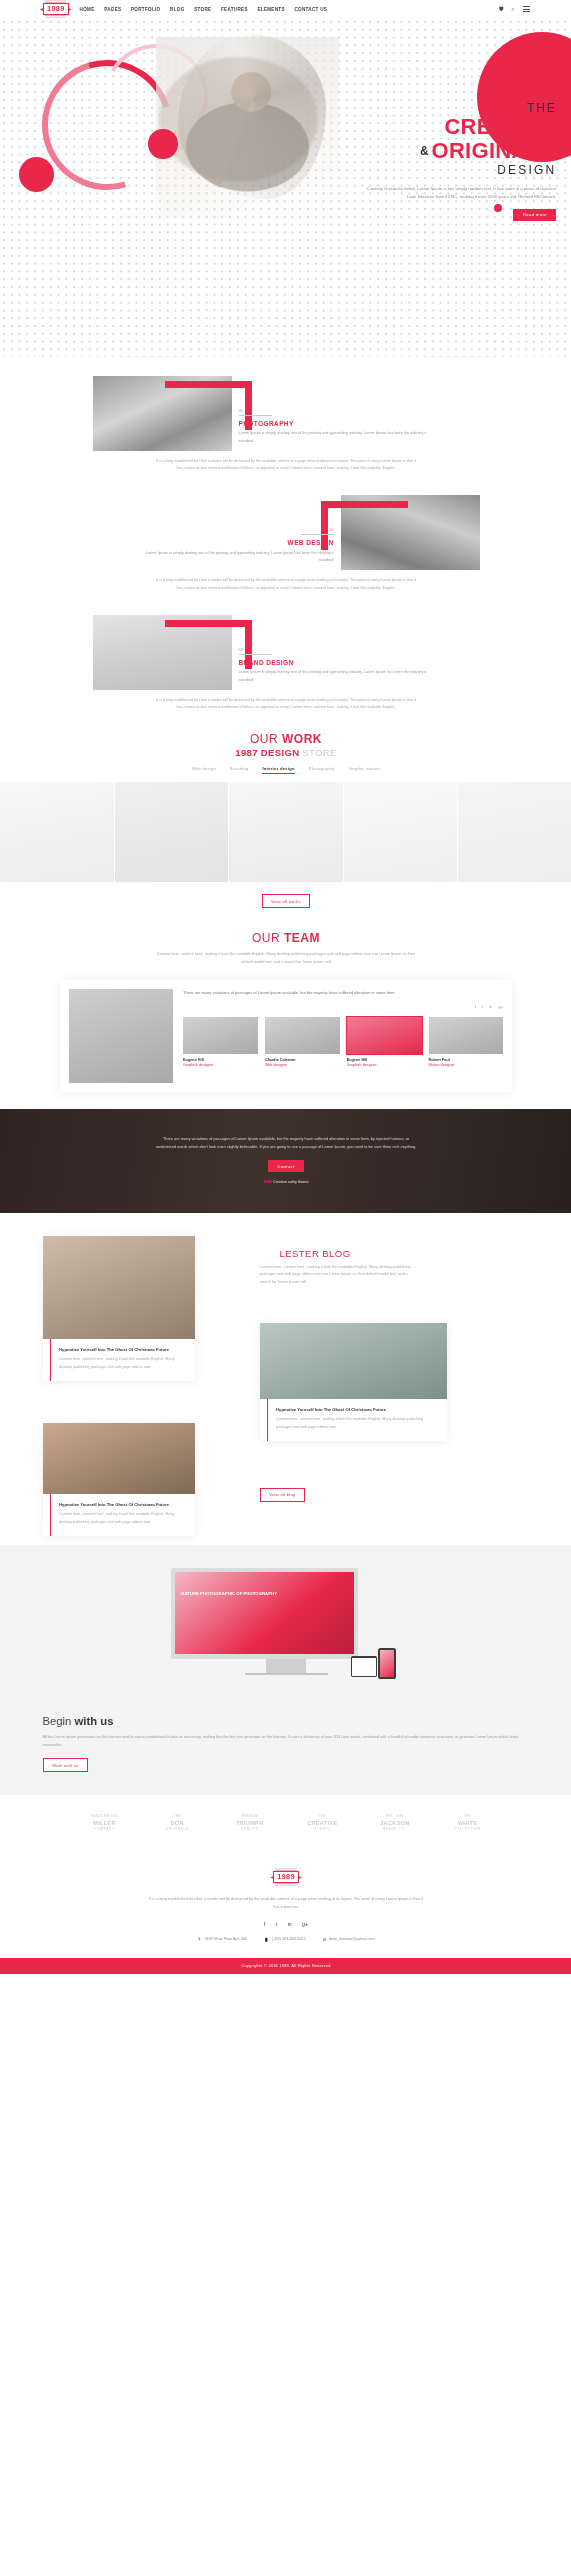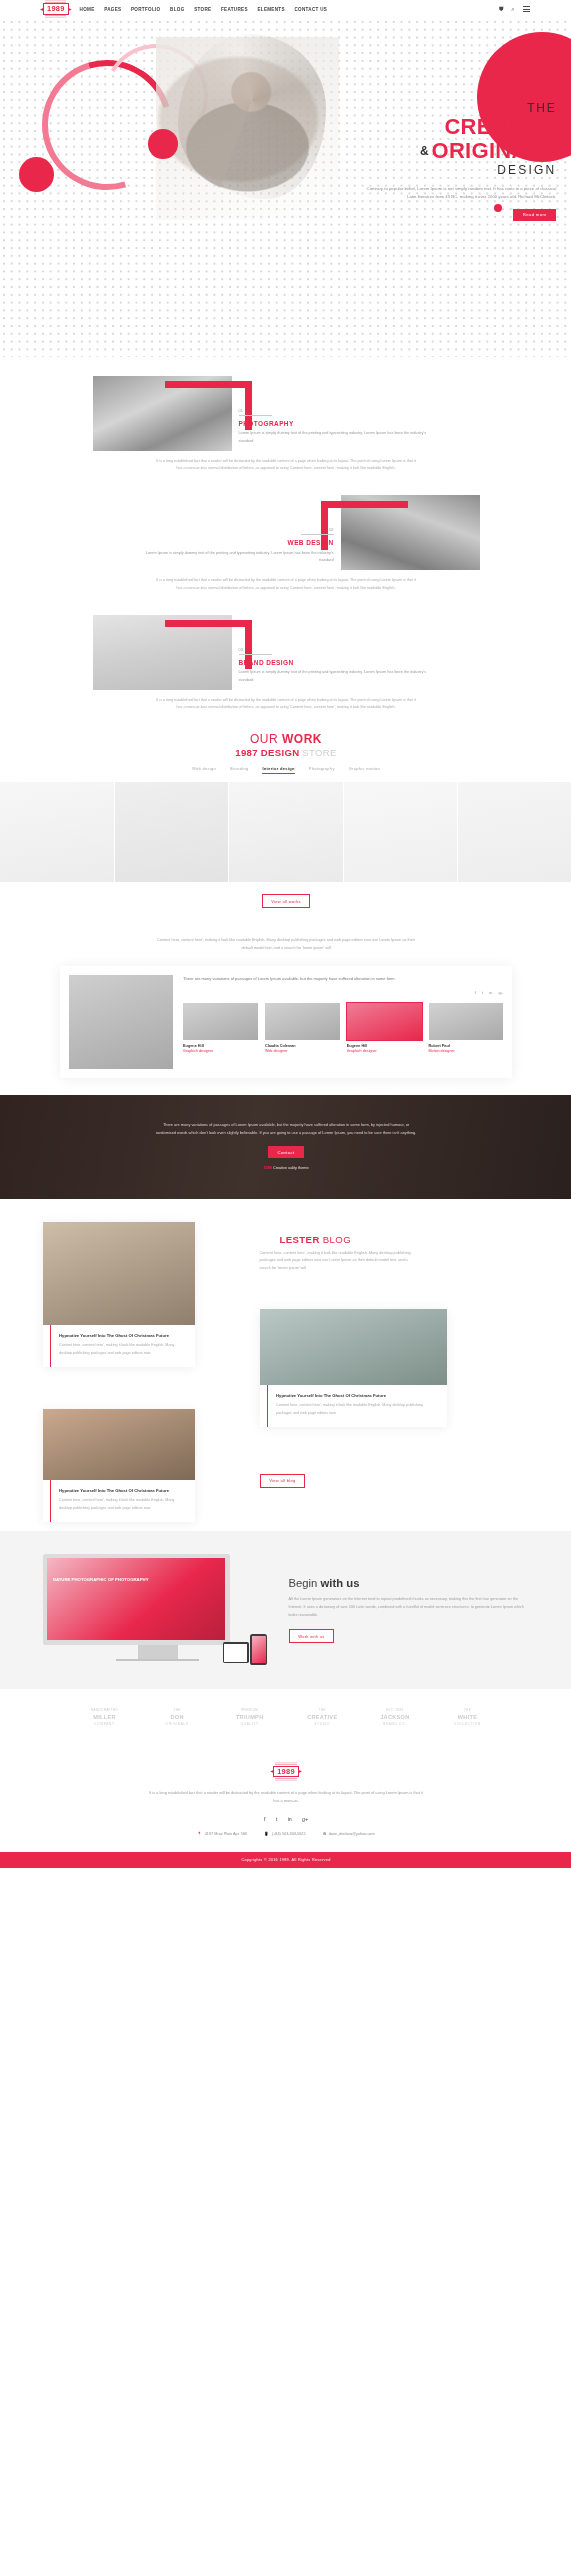--- a/index.html
+++ b/index.html
@@ -188,38 +188,38 @@
   .cta p { font-size:3.9px; color:#ddd6d2; line-height:2; width:261px; margin:0 auto; }
   .cta .btn-solid { margin-top:9.6px; }
   .cta .sig { font-size:3.8px; color:#e8e2de; margin-top:7.8px; }
   .cta .sig b { color:#e8274b; }
 
   
   .blog { padding:22.6px 0 22.6px; background:#fff; position:relative; }
   .blog-wrap { width:487px; margin:0 auto; position:relative; }
   .blog-head { position:absolute; left:217px; top:12px; width:152px; }
   .blog-head h3 { font-size:9.6px; color:#e8274b; font-weight:300; letter-spacing:0.4px;}
-  .blog-head h3 b { font-weight:700;padding-left:20px; }
+  .blog-head h3 b { font-weight:400;padding-left:20px; }
   .blog-head p { font-size:3.8px; color:#a8a8a8; line-height:2; margin-top:5.2px;}
   .bcard { box-shadow:0 0.9px 10.4px rgba(0,0,0,.07); background:#fff; }
   .bcard .ph { width:100%; background:linear-gradient(160deg,#cdbda9,#8f7f6c); }
   .bcard .bd { padding:7px 7.8px 9.6px; border-left:1.7px solid #e8274b; margin-left:7.8px;}
   .bcard h4 { font-size:4.2px; color:#333; font-weight:700; line-height:1.7;}
   .bcard p { font-size:3.7px; color:#a9a9a9; line-height:2; margin-top:3.5px;}
   .b1 { position:absolute; left:0; top:0; width:152px; }
   .b1 .ph { height:103px; }
   .b2 { position:absolute; left:217px; top:87px; width:187px; }
   .b2 .ph { height:76px; background:linear-gradient(160deg,#b9c8c4,#7e8f8a);}
   .b3 { position:absolute; left:0; top:187px; width:152px; }
   .b3 .ph { height:71px; background:linear-gradient(160deg,#caa98f,#7e6a56);}
   .blog-btn { position:absolute; left:217px; top:252px; }
 
   
   .begin { background:#f4f4f4; padding:22.6px 0; position:relative; }
-  .begin-wrap { width:487px; margin:0 auto; display:flex; gap:16px; align-items:center;}
+  .begin-wrap { width:487px; margin:0 auto; display:flex; gap:34px; align-items:center;flex-direction:column;}
   .mock { width:230px; position:relative; height:113px; flex:none;}
   .monitor { width:187px; height:91px; background:#dcdcdc; border-radius:2.6px; padding:4.3px;}
   .screen { width:100%; height:100%; background:linear-gradient(140deg,#f4b8c4,#e8274b 60%,#b8203c); position:relative;}
   .screen .lbl { position:absolute; left:6px; top:19px; color:#fff; font-size:4.3px; font-weight:800; line-height:1.4;}
   .mon-stand { width:40px; height:14px; background:#cfcfcf; margin:0 auto; }
   .mon-base { width:83px; height:2.6px; background:#c4c4c4; margin:0 auto;}
   .phone { position:absolute; right:5.2px; bottom:1.7px; width:17.4px; height:31px; background:#3b3b3b; border-radius:2.6px; padding:1.7px;}
   .phone i { display:block; width:100%; height:100%; background:linear-gradient(140deg,#f3b6c3,#e8274b); }
   .tablet { position:absolute; right:24px; bottom:3.5px; width:26px; height:21px; background:#3b3b3b; border-radius:1.7px; padding:1.3px;}
   .tablet i { display:block; width:100%; height:100%; background:#fff;}
@@ -357,20 +357,23 @@
       <div class="cell c3"></div>
       <div class="cell c4"></div>
       <div class="cell c5"></div>
     </div>
     <div class="view-all">
       <button class="btn-outline">View all works</button>
     </div>
   </div>
 
   <div class="team">
+    <div class="sec-title">
+      <span>OUR </span><b>TEAM</b>
+    </div>
     <div class="team-sub">Content here, content here', making it look like readable English. Many desktop publishing packages and web page editors now use Lorem Ipsum as their default model text, and a search for 'lorem ipsum' will</div>
 
     <div class="team-card">
       <div class="team-hero"></div>
       <div class="team-right">
         <div class="team-quote">There are many variations of passages of Lorem Ipsum available, but the majority have suffered alteration in some form</div>
         <div class="team-social">
           <span>f</span>
           <span>t</span>
           <span>in</span>

